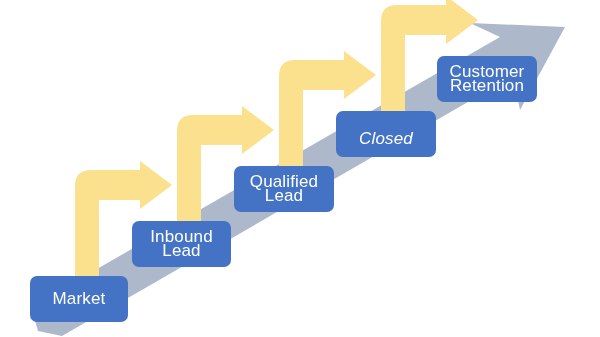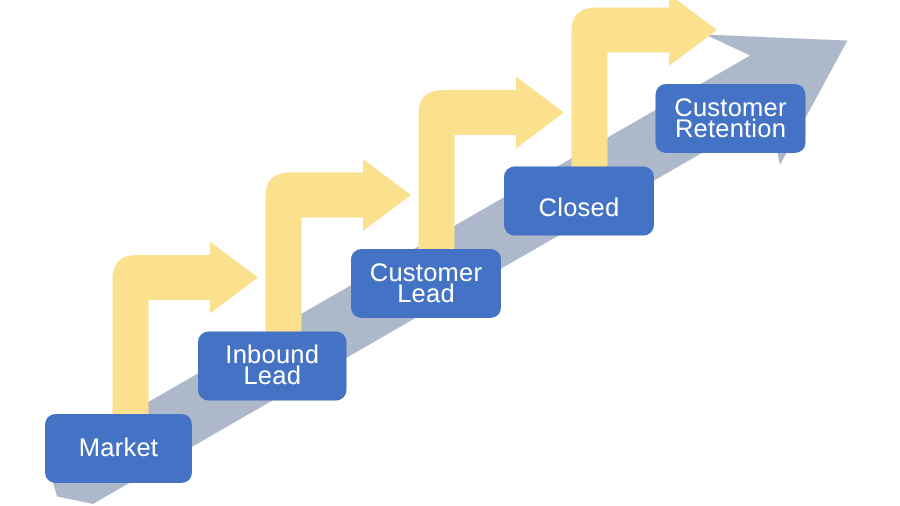--- a/index.html
+++ b/index.html
@@ -124,20 +124,20 @@
       <rect x="234" y="166" width="100" height="46" rx="7" ry="7" fill="#4472c4"></rect>
       <rect x="336" y="111" width="100" height="46" rx="7" ry="7" fill="#4472c4"></rect>
       <rect x="437" y="56" width="100" height="46" rx="7" ry="7" fill="#4472c4"></rect>
     </g>
   </svg>
 
   <div class="stage-label" style="left:30px; top:276px; width:98px; height:46px;">Market</div>
 
   <div class="stage-label" style="left:132px; top:221px; width:99px; height:46px;">Inbound Lead</div>
 
-  <div class="stage-label" style="left:234px; top:166px; width:100px; height:46px;">Customer Lead</div>
+  <div class="stage-label" style="left:234px; top:166px; width:100px; height:46px;">Qualified Lead</div>
 
-  <div class="stage-label" style="left:336px; top:111px; width:100px; height:56px;">Closed</div>
+  <div class="stage-label" style="left:336px; top:111px; width:100px; height:56px;font-style:italic;">Closed</div>
 
   <div class="stage-label" style="left:437px; top:56px; width:100px; height:46px;">Customer
 Retention</div>
 
 </div>
 
 </body></html>

